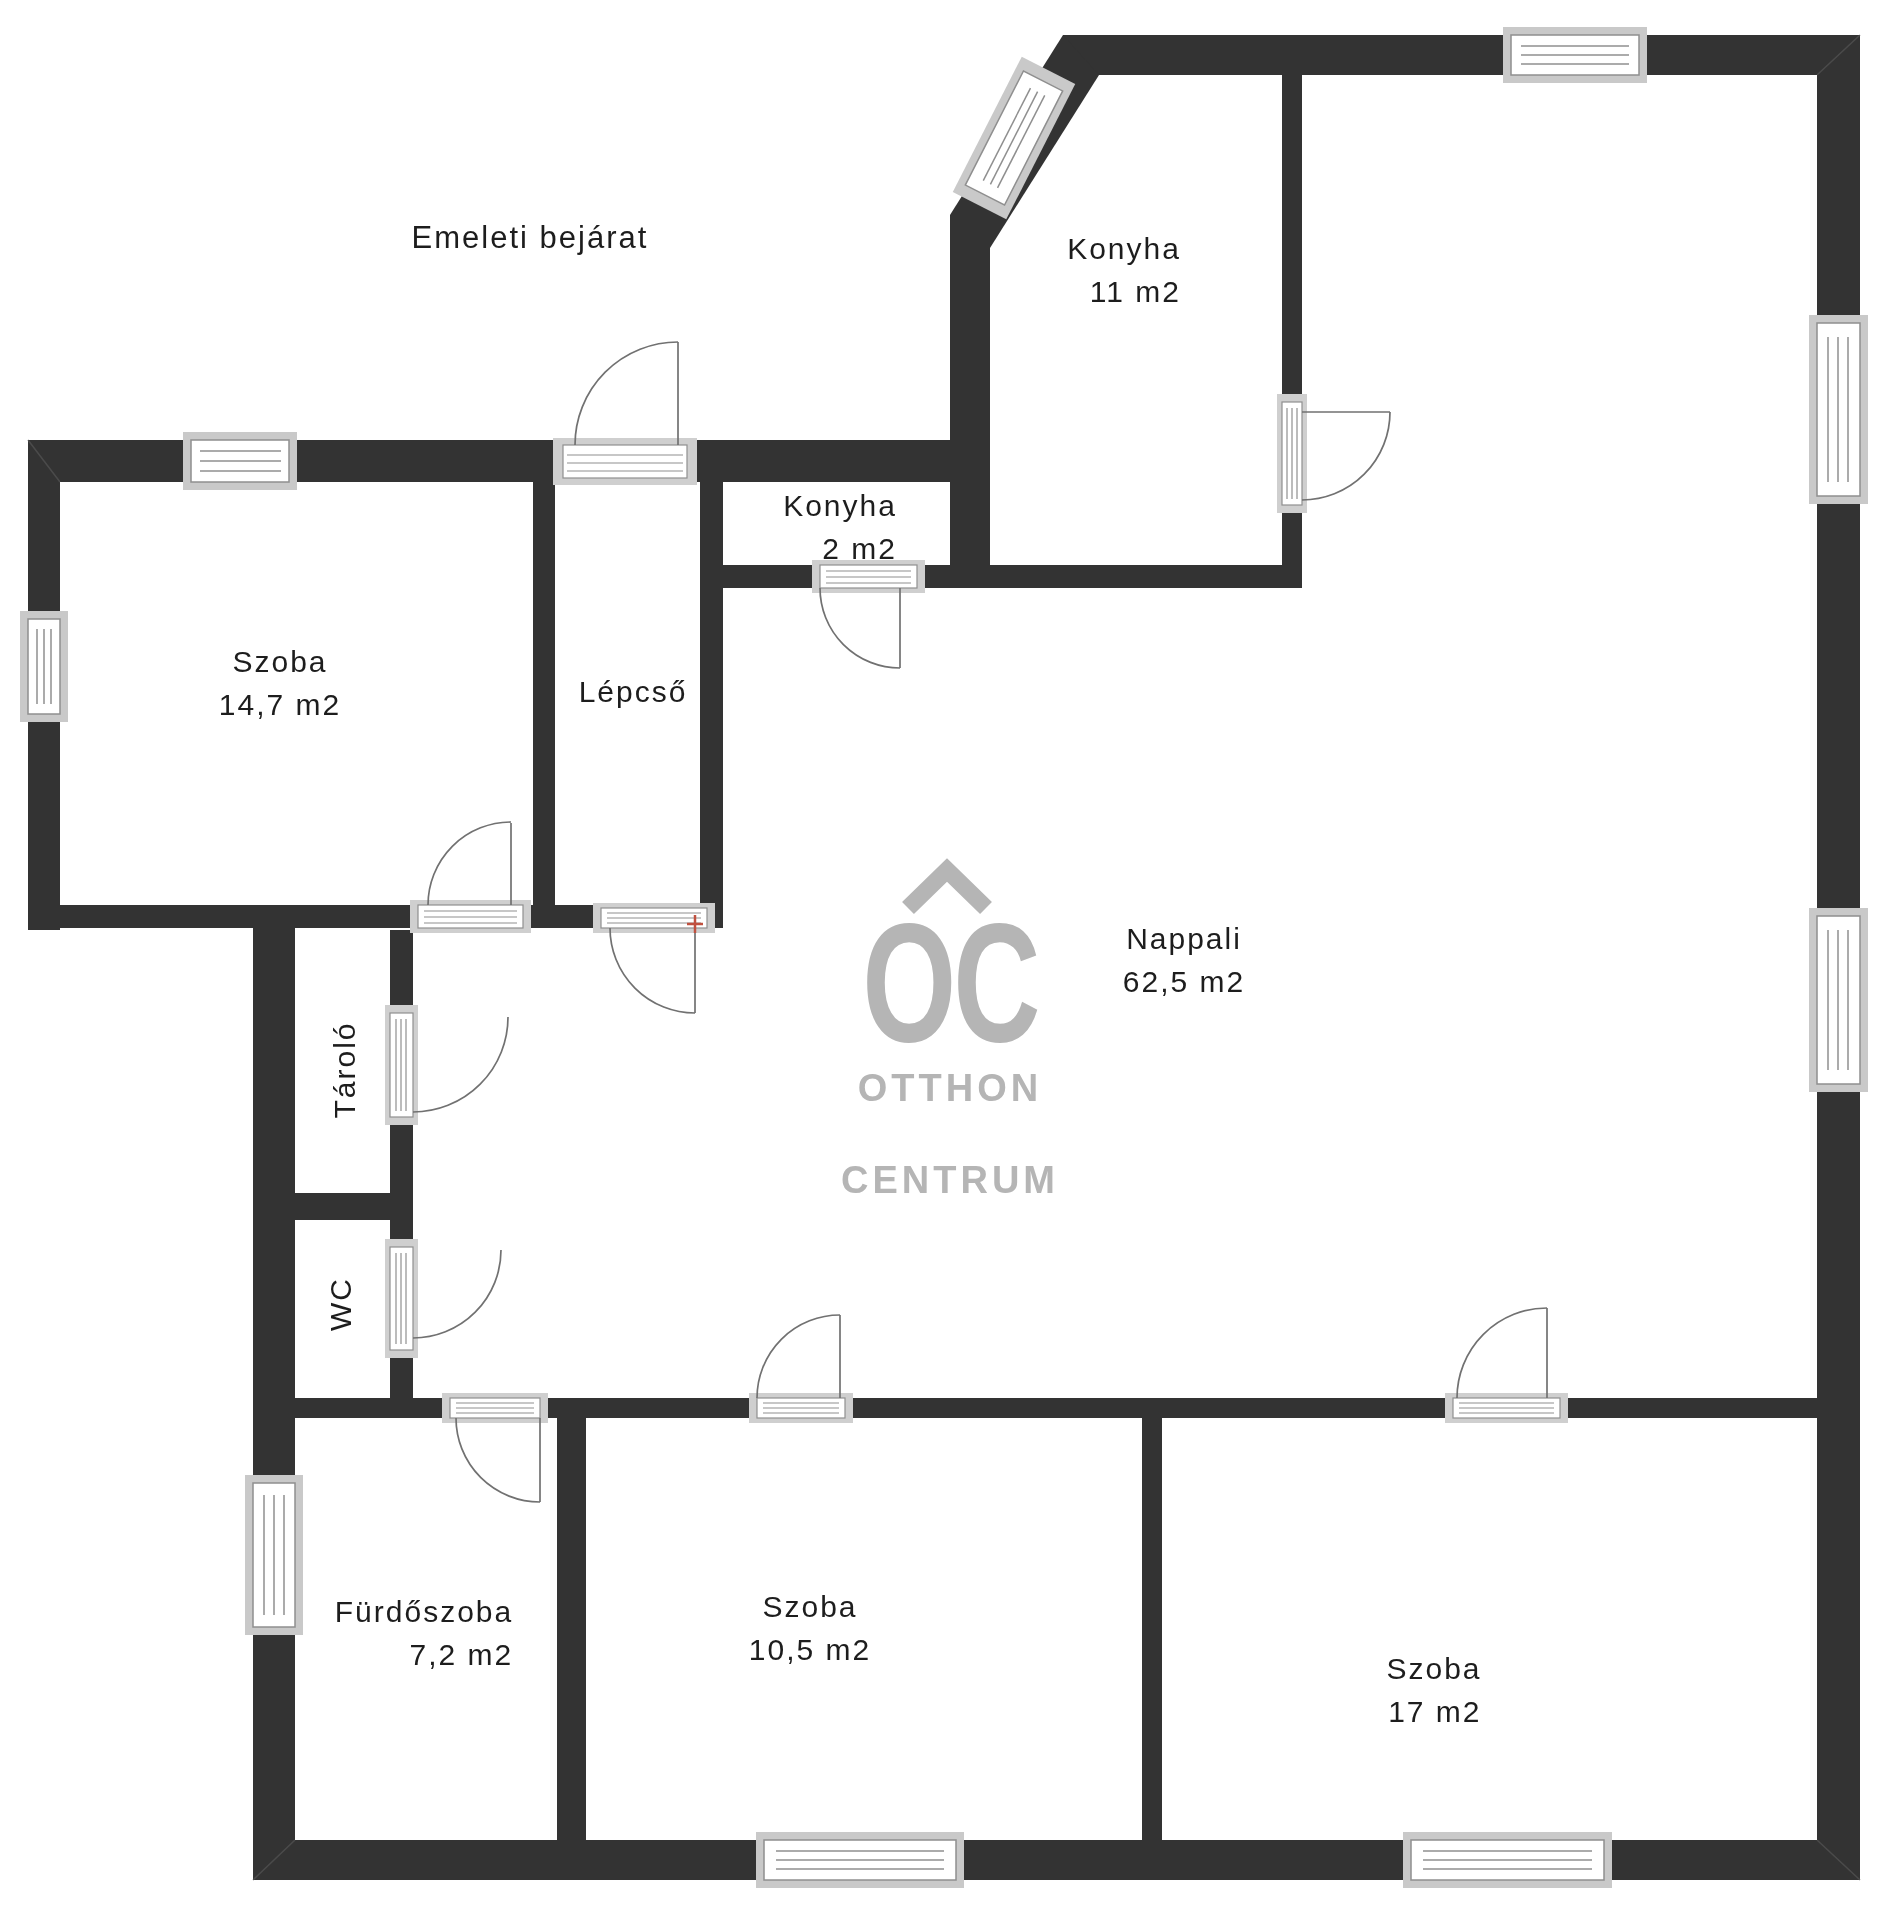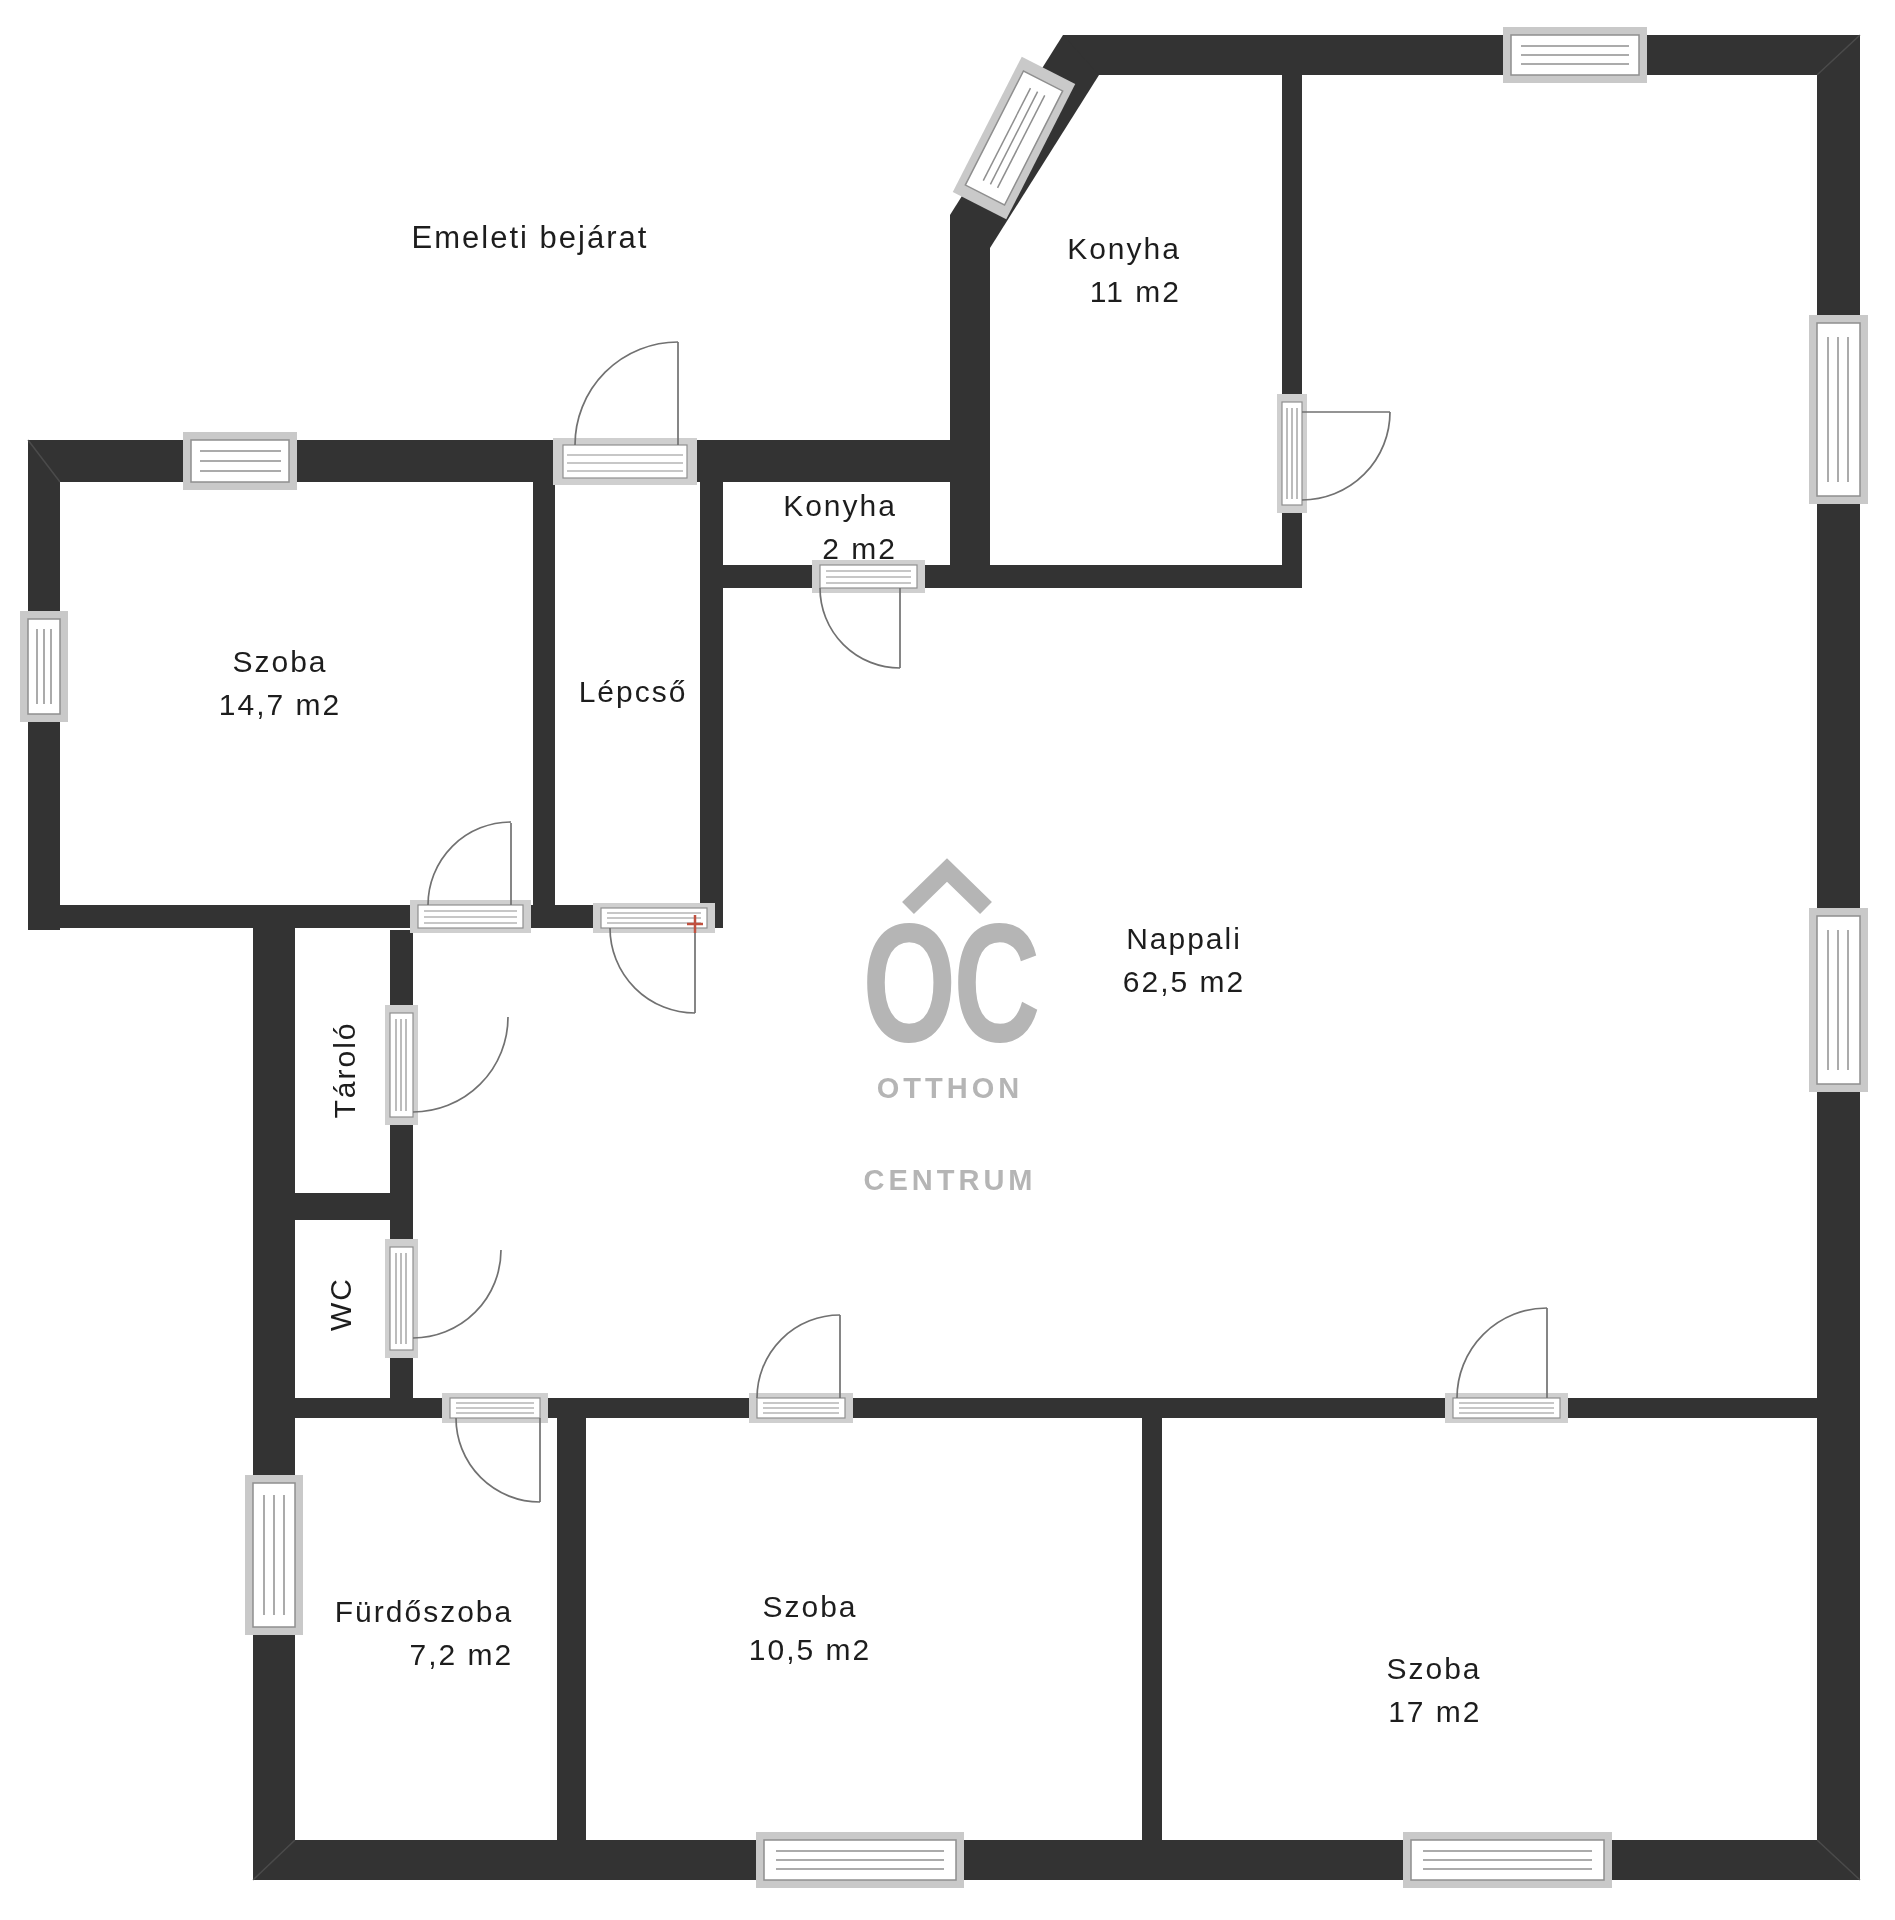--- a/index.html
+++ b/index.html
@@ -10,21 +10,21 @@
          font-size:30px;letter-spacing:2px;white-space:nowrap;text-align:center;}
   .label .area{display:block;margin-top:9px;text-align:right;}
   .vlabel{position:absolute;transform:translate(-50%,-50%) rotate(-90deg);color:#1d1d1d;
           font-size:30px;letter-spacing:2px;white-space:nowrap;}
   .annotation{position:absolute;transform:translate(-50%,-50%);color:#1d1d1d;
           font-size:31px;letter-spacing:2px;white-space:nowrap;}
   
   .wm{position:absolute;color:#b5b5b5;text-align:center;}
   .wm-oc{transform:translate(-50%,-50%) scale(0.72,1);font-size:168px;font-weight:700;
          letter-spacing:-4px;line-height:1;}
-  .wm-line{transform:translate(-50%,-50%);font-size:29px;font-weight:700;letter-spacing:4px;line-height:1;}
+  .wm-line{transform:translate(-50%,-50%);font-size:38px;font-weight:700;letter-spacing:4px;line-height:1;}
 </style>
 </head>
 <body>
 
 <div id="stage">
 
   <svg id="plan-svg" width="1895" height="1920" viewBox="0 0 1895 1920">
 
     <g fill="#333333" stroke="none">
 

